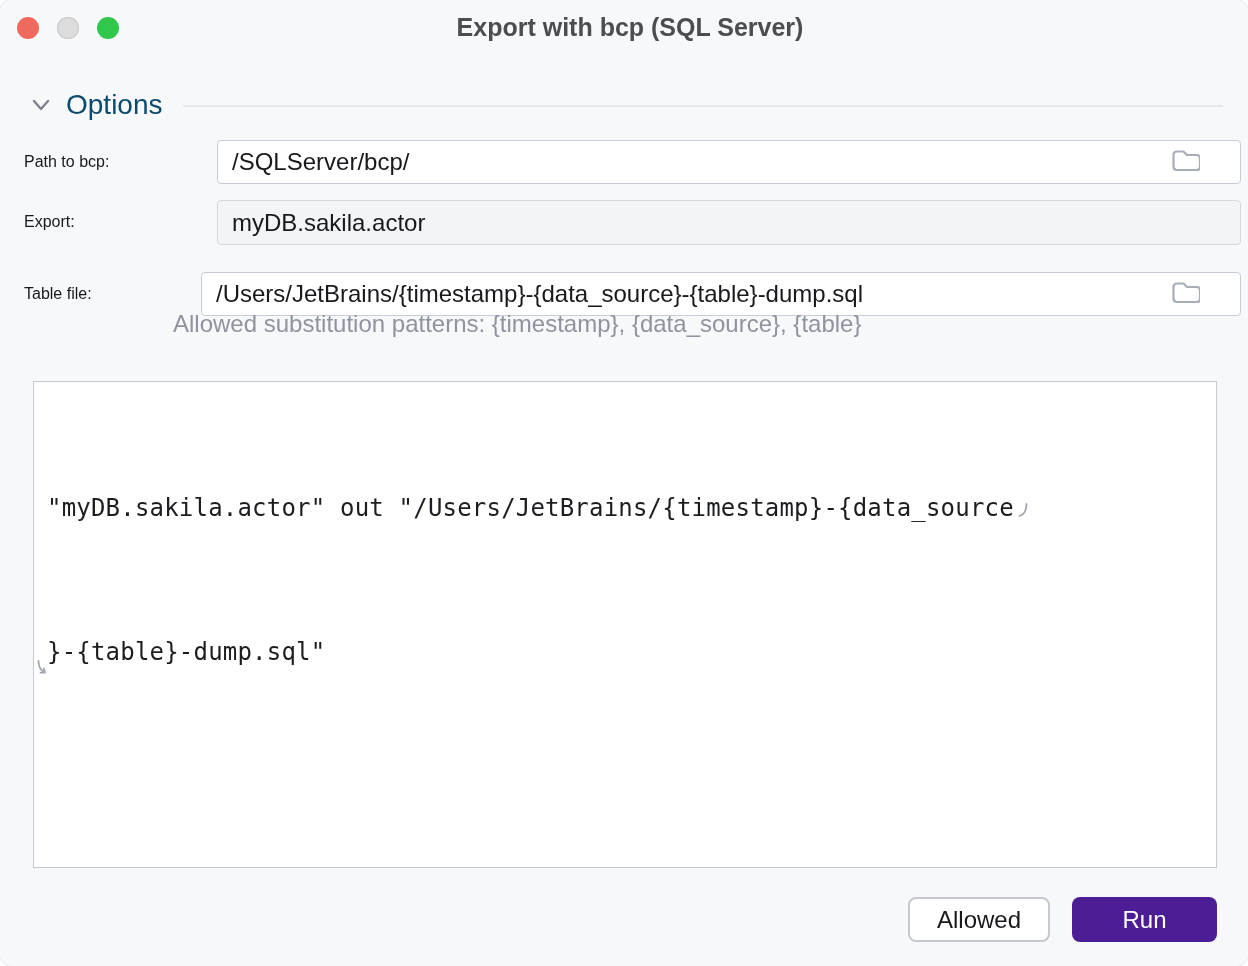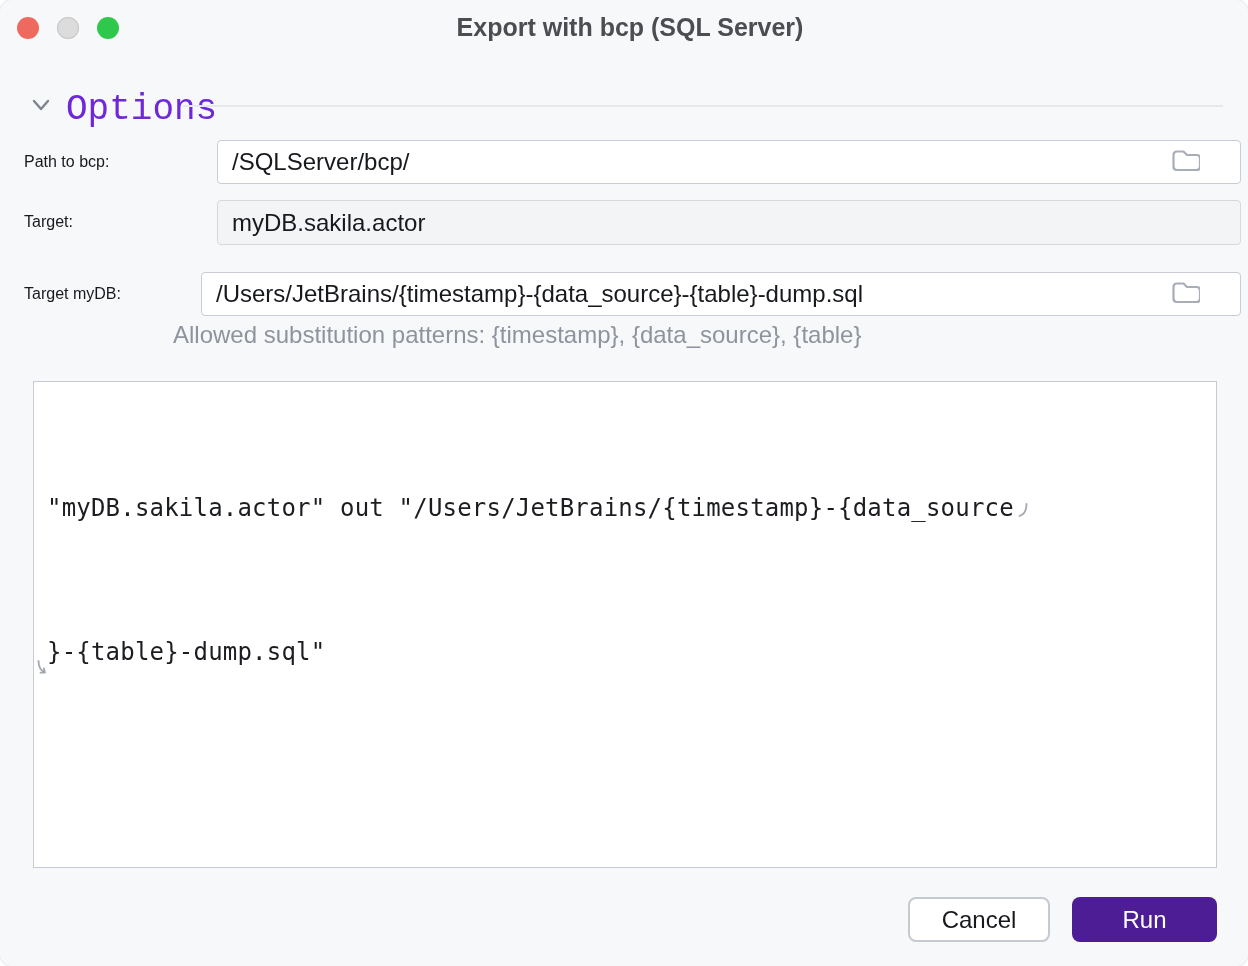--- a/index.html
+++ b/index.html
@@ -15,35 +15,35 @@
   }
   
   .titlebar{position:absolute;top:0;left:0;right:0;height:56px;}
   .tl{position:absolute;top:17px;width:22px;height:22px;border-radius:50%;display:inline-block;}
   .tl.red{left:17px;background:#ee6a5f;}
   .tl.gray{left:57px;background:#dcdcdc;box-shadow:inset 0 0 0 1px #c9c9c9;}
   .tl.green{left:97px;background:#2fc84d;}
   .title{position:absolute;top:13px;left:0;right:0;text-align:center;
     font-size:25px;font-weight:700;color:#4b4d51;padding-left:12px;}
   .chevron{position:absolute;left:30px;top:96px;}
-  .options-label{position:absolute;left:66px;top:89px;font-size:36px;color:#6d28d9;font-family:Liberation Mono, monospace;}
+  .options-label{position:absolute;left:66px;top:89px;font-size:28px;color:#0c4a6e;}
   .section-rule{position:absolute;left:183px;right:25px;top:105px;height:2px;background:#e7e8eb;}
   
   .fld-label{position:absolute;left:24px;font-size:16px;color:#17191d;line-height:30px;}
   .txt-input{
     position:absolute;box-sizing:border-box;height:44px;
     background:#ffffff;border:1px solid #c9ccd6;border-radius:4px;
     font-family:"Liberation Sans","DejaVu Sans",sans-serif;
     font-size:24px;color:#17191d;padding:0 46px 0 14px;outline:none;margin-left:24px;
   }
   .txt-input.no-icon{padding-right:14px;}
   .txt-input.readonly{background:#f3f4f6;border-color:#d6d8de;}
   .folder-btn{position:absolute;width:34px;height:34px;border:none;background:transparent;
     padding:0;margin:0;cursor:pointer;display:flex;align-items:center;justify-content:center;}
-  .hint{position:absolute;left:173px;top:321px;font-size:24px;color:#8f939d;}
+  .hint{position:absolute;left:173px;top:310px;font-size:24px;color:#8f939d;}
   
   .code-area{
     position:absolute;left:33px;top:381px;width:1184px;height:487px;
     box-sizing:border-box;background:#ffffff;border:1px solid #c7cad3;
     padding:9px 14px 0 13px;
     font-family:"DejaVu Sans Mono","Liberation Mono",monospace;
     font-size:24px;line-height:47px;letter-spacing:.2px;color:#1b1d21;
     white-space:pre;overflow:hidden;cursor:text;
   }
   .code-line{position:relative;white-space:pre;}
@@ -81,39 +81,39 @@
   <label class="fld-label" style="top:147px;">Path to bcp:</label>
   <input class="txt-input" style="left: 193px; top: 140px; width: 1024px;" value="/SQLServer/bcp/">
   <button class="folder-btn" style="left:1168px;top:145px;">
     <span>
       <svg width="29" height="25" viewBox="0 0 29 25">
         <path d="M2.5 7 q0-3.5 3.5-3.5 h6.5 l3.5 3.5 h9.5 q3.5 0 3.5 3.5 v8 q0 3.5-3.5 3.5 H6 q-3.5 0-3.5-3.5 z" fill="none" stroke="#a8adb8" stroke-width="2.2" stroke-linejoin="round"></path>
       </svg>
     </span>
   </button>
 
-  <label class="fld-label" style="top:207px;">Target:</label>
+  <label class="fld-label" style="top:207px;">Export:</label>
   <input class="txt-input readonly no-icon" style="left: 193px; top: 200px; width: 1024px; height: 45px;" readonly="" value="myDB.sakila.actor">
 
-  <label class="fld-label" style="top:279px;">Target myDB:</label>
+  <label class="fld-label" style="top:279px;">Table file:</label>
   <input class="txt-input" style="left: 177px; top: 272px; width: 1040px;" value="/Users/JetBrains/{timestamp}-{data_source}-{table}-dump.sql">
   <button class="folder-btn" style="left:1168px;top:277px;">
     <span>
       <svg width="29" height="25" viewBox="0 0 29 25">
         <path d="M2.5 7 q0-3.5 3.5-3.5 h6.5 l3.5 3.5 h9.5 q3.5 0 3.5 3.5 v8 q0 3.5-3.5 3.5 H6 q-3.5 0-3.5-3.5 z" fill="none" stroke="#a8adb8" stroke-width="2.2" stroke-linejoin="round"></path>
       </svg>
     </span>
   </button>
   <div class="hint">Allowed substitution patterns: {timestamp}, {data_source}, {table}</div>
 
   <div class="code-area">
     <div class="code-line"><span>"myDB.sakila.actor" out "/Users/JetBrains/{timestamp}-{data_source</span><span class="wrap-mark"><svg width="14" height="18" viewBox="0 0 14 18">
             <path d="M10.5 3 C10.5 10 8 13.5 3.5 15" fill="none" stroke="#a3a7b0" stroke-width="1.8" stroke-linecap="round"></path>
           </svg></span></div>
     <div class="code-line"><span class="wrap-mark-start"><svg width="14" height="18" viewBox="0 0 14 18">
             <path d="M3.5 3 C3.5 9 5.5 12.5 10 14.5 M10 14.5 l-4.5 0.2 M10 14.5 l-1.2 -4.2" fill="none" stroke="#a3a7b0" stroke-width="1.8" stroke-linecap="round" stroke-linejoin="round"></path>
           </svg></span><span>}-{table}-dump.sql"</span></div>
   </div>
 
-  <button class="btn cancel">Cancel</button>
+  <button class="btn cancel">Allowed</button>
   <button class="btn run">Run</button>
 
 </div>
 
 </body></html>

